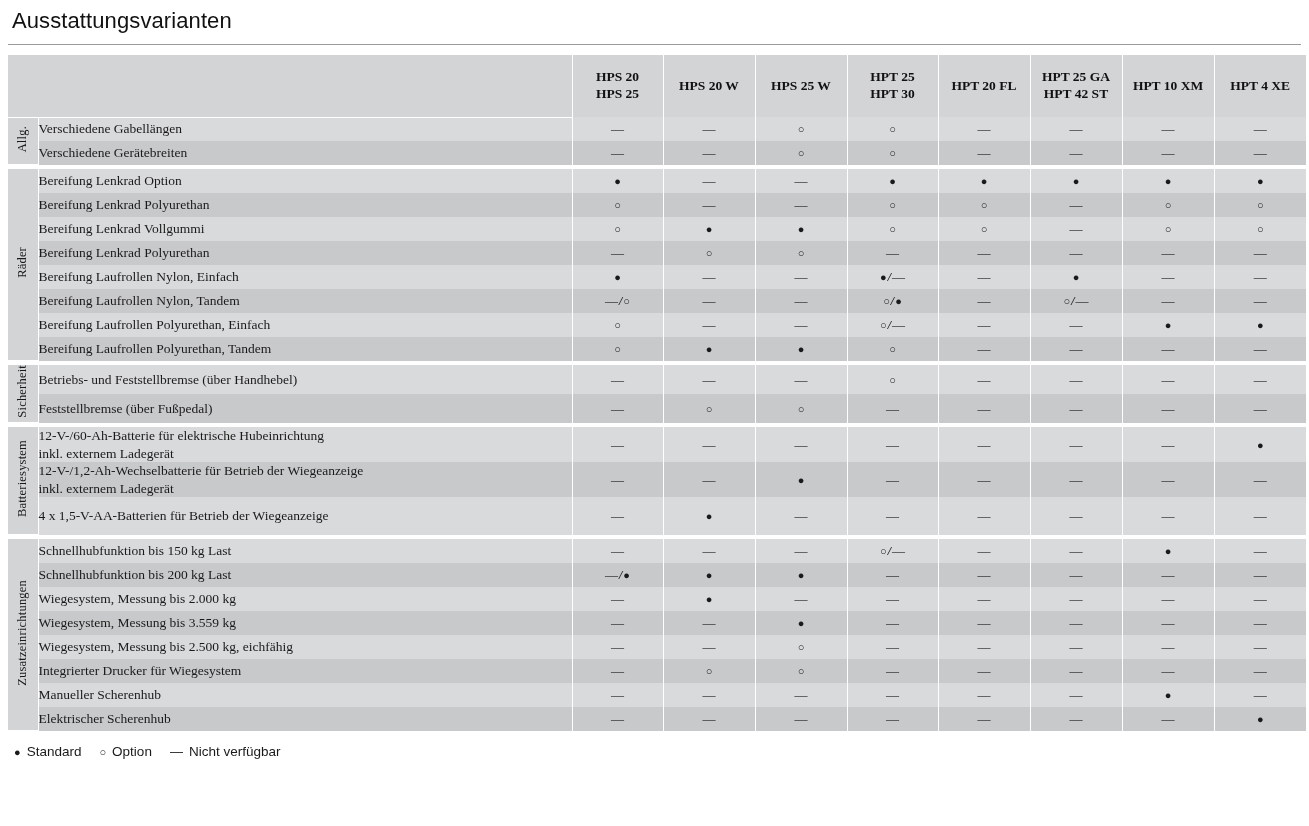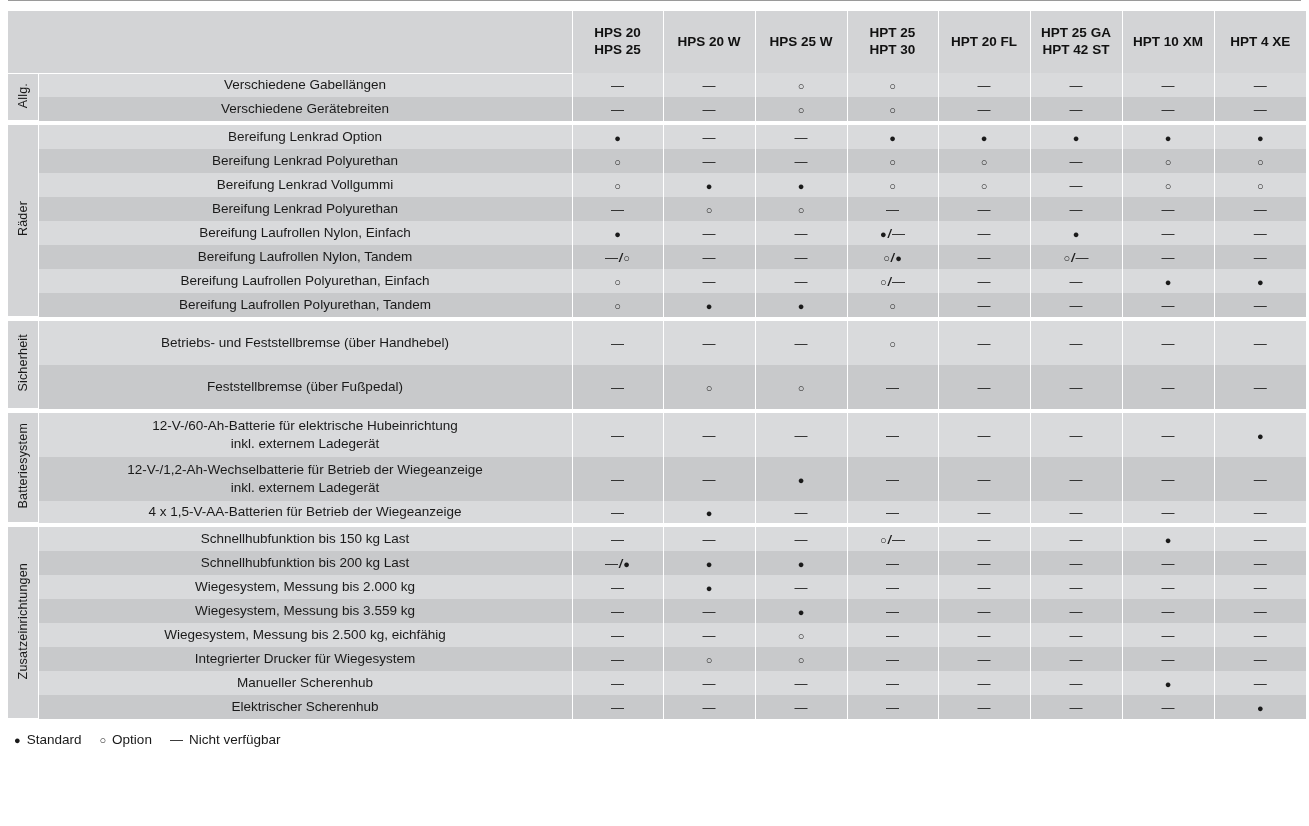--- a/index.html
+++ b/index.html
@@ -31,20 +31,21 @@
   .title-rule {
     border: 0;
     border-top: 1px solid #9a9a9a;
     margin: 0 0 10px 0;
   }
   table.matrix {
     border-collapse: collapse;
     width: 1293px;
     table-layout: fixed;
     font-size: 13.5px;
+    font-family: Liberation Serif, serif;
   }
   table.matrix td, table.matrix th {
     padding: 0;
     vertical-align: middle;
   }
   
   col.c-side { width: 30px; }
   col.c-feat { width: 534px; }
   col.c-mod  { width: 91px; }
   col.c-mod-w { width: 92px; }
@@ -87,31 +88,30 @@
   
   tr.band-a td.feat, tr.band-a td.cell { background: #c8c9cb; }
   tr.band-b td.feat, tr.band-b td.cell { background: #d9dadc; }
 
   td.feat {
     padding: 4px 8px 4px 12px;
     font-size: 13.5px;
     color: #1a1a1a;
     line-height: 1.3;
     border-right: 1px solid #ffffff;
-    text-align: center;
   }
   td.feat .l2 { display: block; }
   td.cell {
     text-align: center;
     font-size: 13.5px;
     border-left: 1px solid #ffffff;
     height: 24px;
   }
-  tr.tall td { height: 44px; }
-  tr.tall2 td { height: 22px; }
+  tr.tall td { height: 29px; }
+  tr.tall2 td { height: 38px; }
 
   .sym { font-size: 12px; line-height: 1; display: inline-block; }
   .sym-filled::before { content: "\25CF"; font-size: 11px; }
   .sym-open::before { content: "\25CB"; font-size: 11px; }
   .sym-none::before { content: "\2014"; font-size: 13px; }
   .slash { font-weight: bold; font-style: italic; padding: 0 1px; font-size: 12px; }
 
   
   tr.gap td { height: 3px; background: #ffffff; padding: 0; border: 0; }
 
@@ -125,20 +125,21 @@
   }
   .legend .item { display: inline-flex; align-items: center; gap: 6px; }
   .legend .g { font-size: 11px; }
   .legend .g.dash { font-size: 13px; }
 </style>
 </head>
 <body>
 
 <div class="page">
 
+  <h1 class="page-title">Ausstattungsvarianten</h1>
   <hr class="title-rule">
 
   <table class="matrix">
     <colgroup>
       <col class="c-side">
       <col class="c-feat">
       <col class="c-mod">
       <col class="c-mod-w">
       <col class="c-mod-w">
       <col class="c-mod">

